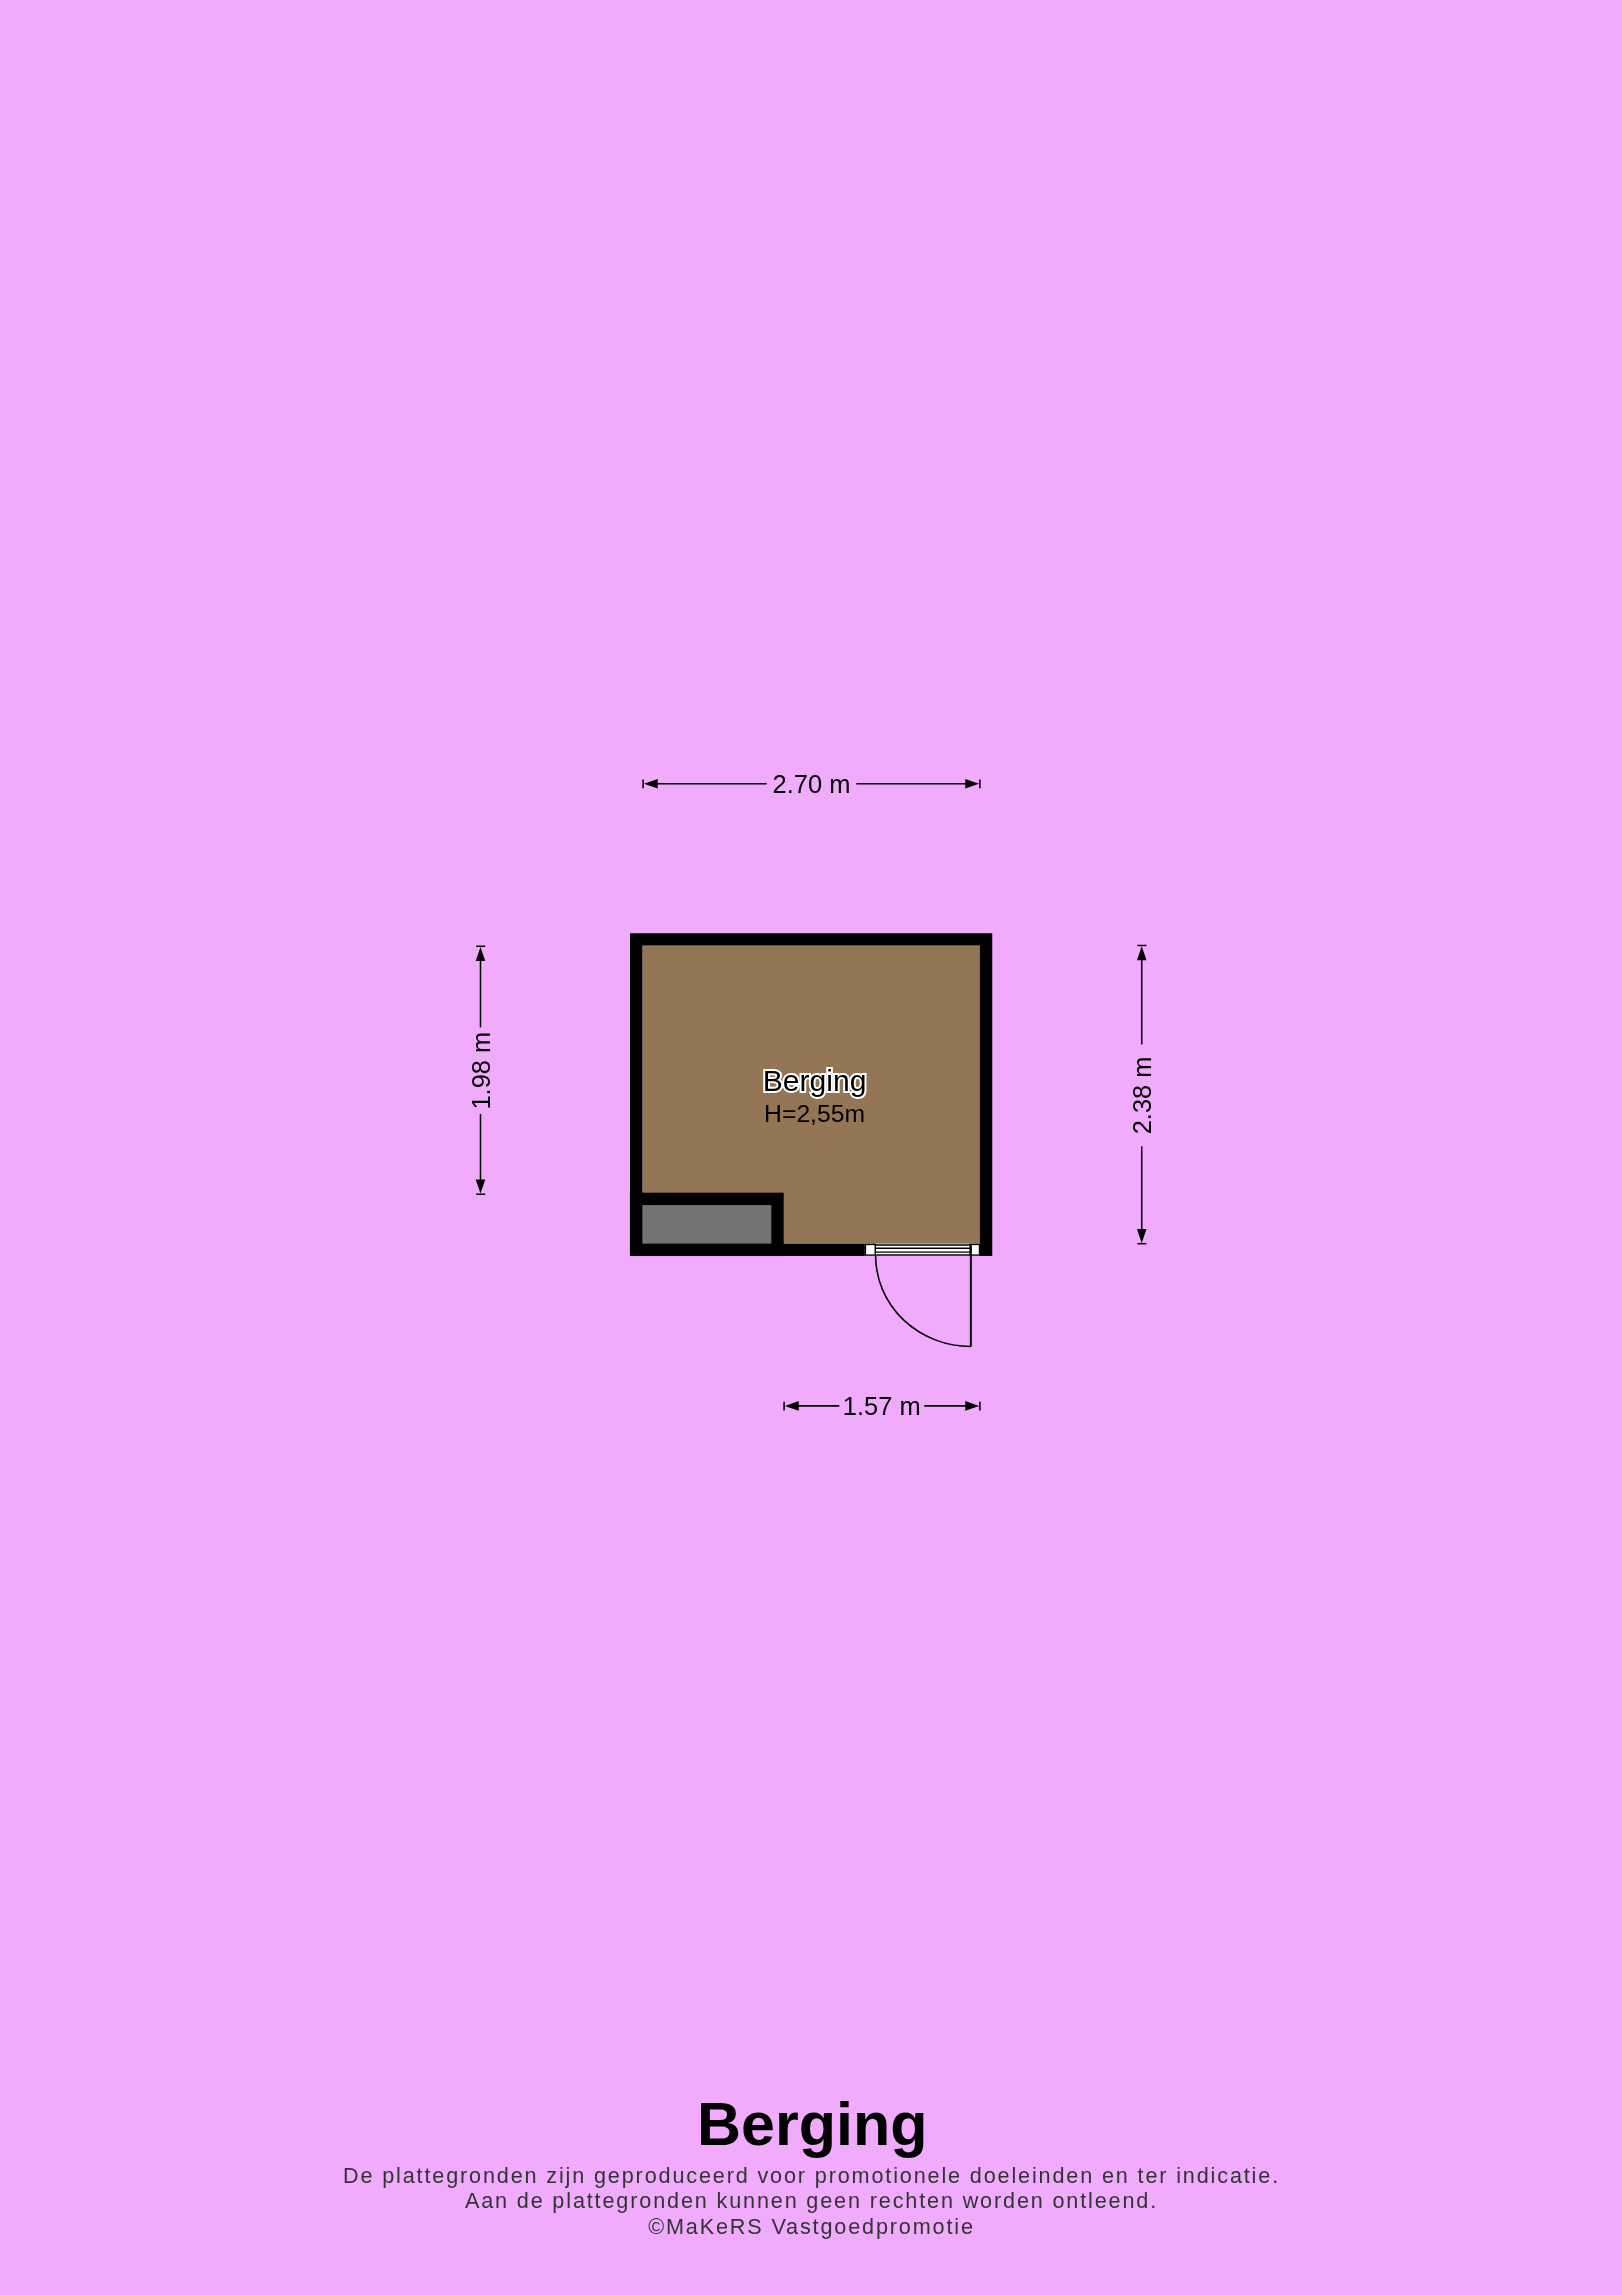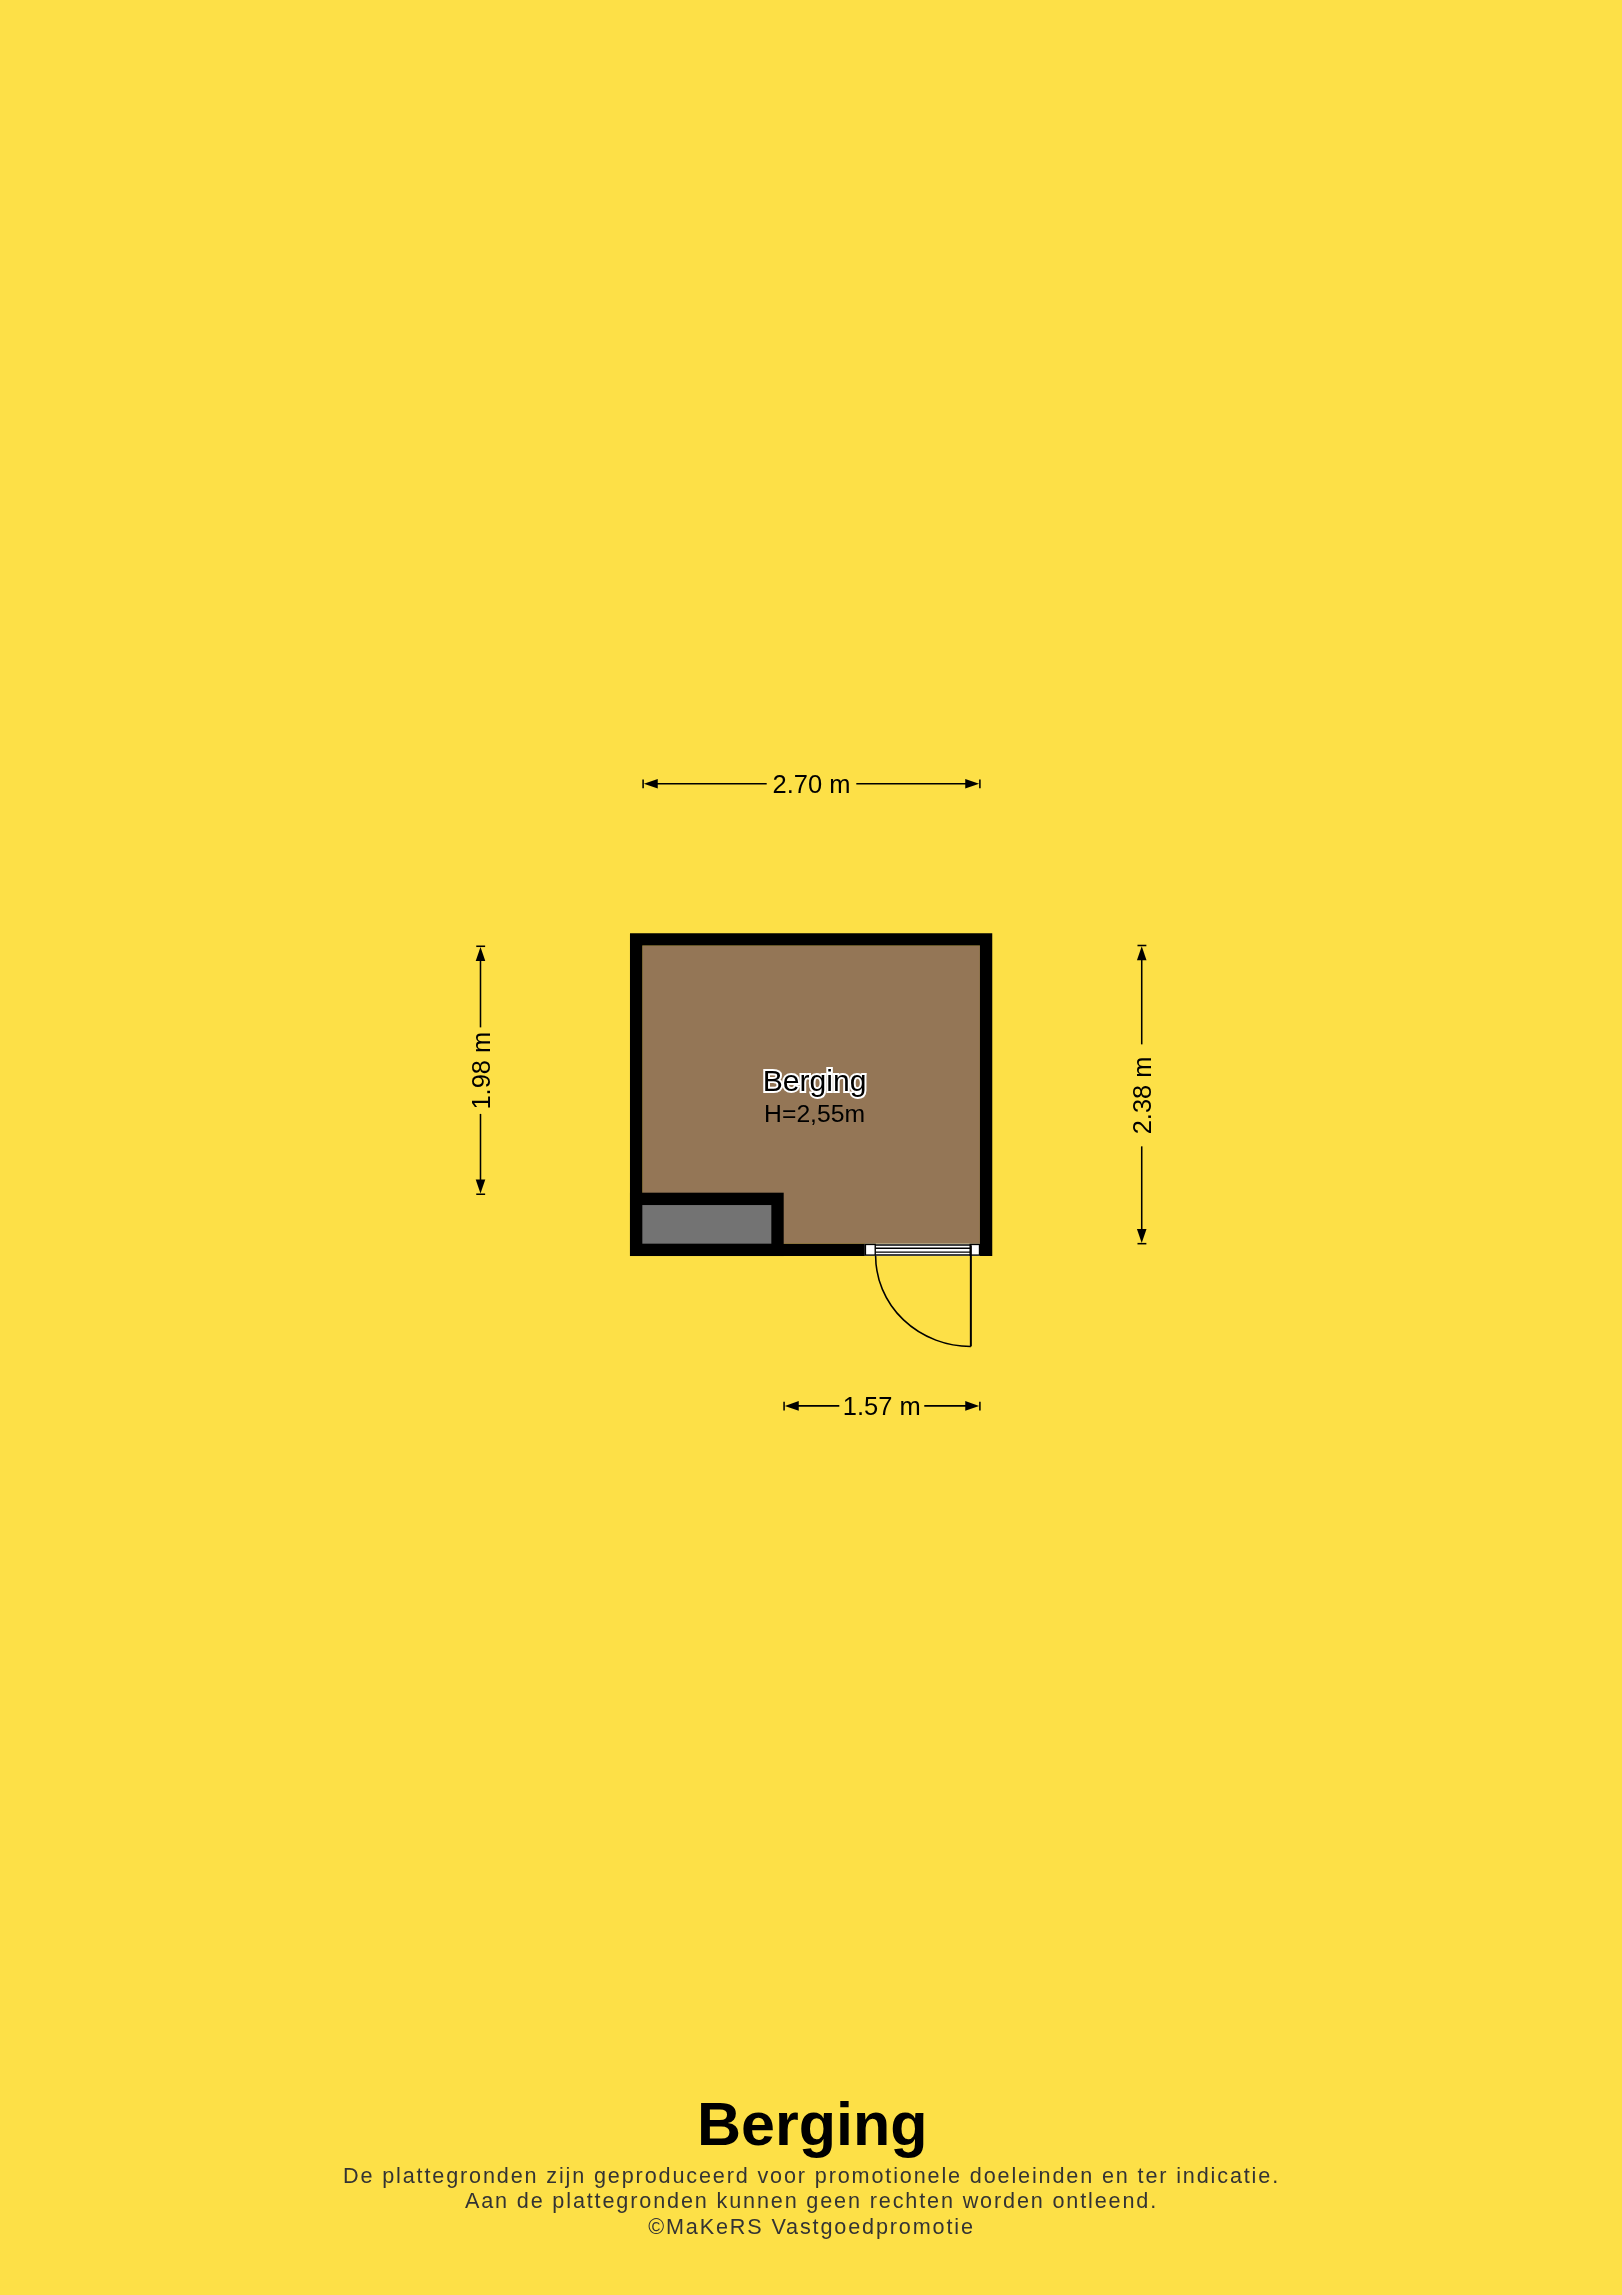--- a/index.html
+++ b/index.html
@@ -1,16 +1,16 @@
 <!DOCTYPE html>
 <html style="font-size:12.4px"><head>
 <meta charset="utf-8">
 <style>
   html,body{margin:0;padding:0;background:#ffffff;}
-  .page{position:relative;width:1623px;height:2295px;background:#fde047;overflow:hidden;}
+  .page{position:relative;width:1623px;height:2295px;background:#f0abfc;overflow:hidden;}
   svg{position:absolute;left:0;top:0;}
   text{font-family:"Liberation Sans",sans-serif;}
 </style>
 </head>
 <body>
 <div class="page">
 <svg width="1623" height="2295" viewBox="0 0 2100 2971">
 
   <rect x="831" y="1224" width="437" height="386" fill="#947656"></rect>
 

